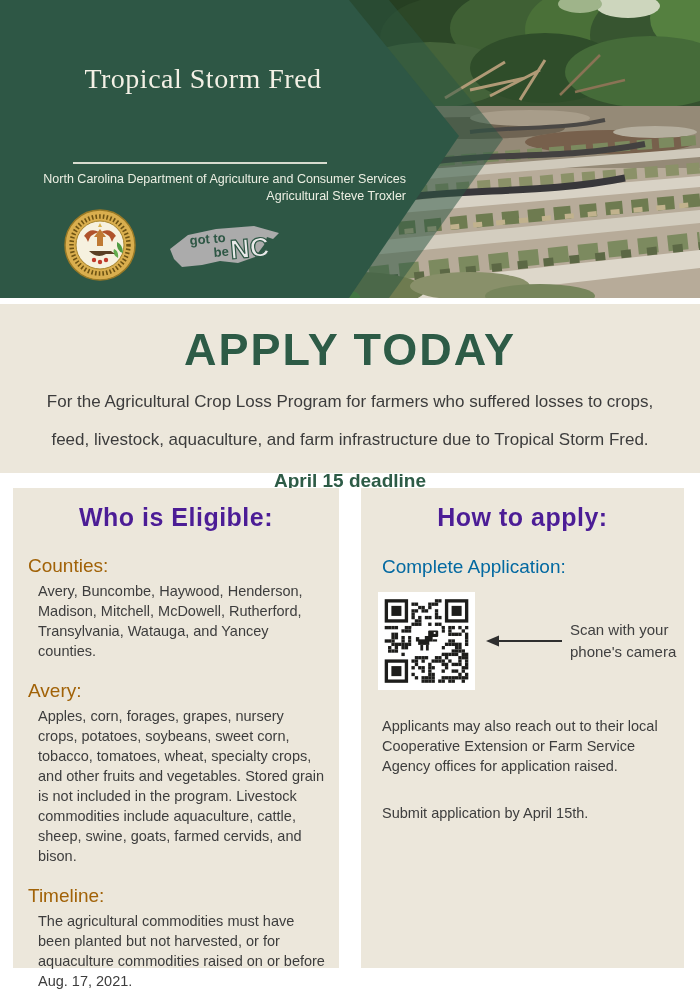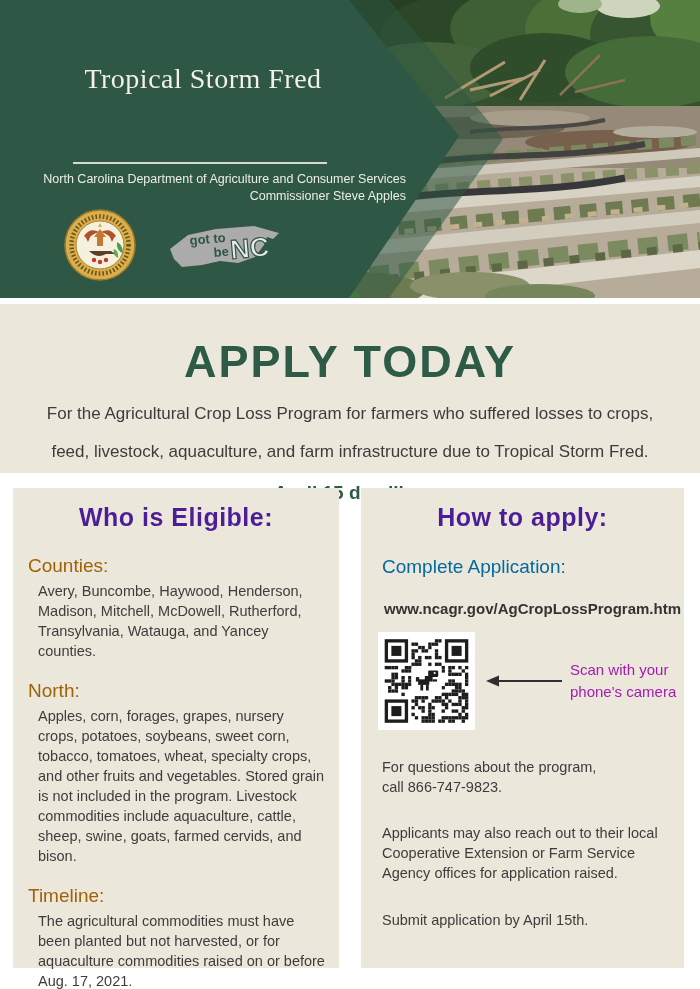--- a/index.html
+++ b/index.html
@@ -34,21 +34,21 @@
   }
   .seal { position:absolute; left:64px; top:209px; width:72px; height:72px; }
   .nclogo { position:absolute; left:168px; top:222px; width:116px; height:48px; }
 
   
   .apply-band {
     position:absolute; left:0; top:304px; width:700px; height:169px;
     background:#ece7db; text-align:center;
   }
   .apply-title {
-    margin-top:32px; font-size:45px; font-weight:800; letter-spacing:2px;
+    margin-top:20px; font-size:45px; font-weight:800; letter-spacing:2px;
     color:#2d5b46; text-shadow:0 0 1px rgba(255,255,255,0.6);
   }
   .apply-body {
     width:648px; margin:7px auto 0 auto;
     font-size:17px; line-height:38px; color:#3c3c3c;
   }
   .apply-deadline { margin-top:11px; font-size:19px; font-weight:700; color:#2d5b46; }
 
   
   .col { position:absolute; top:488px; height:480px; background:#ece7db; }
@@ -64,21 +64,21 @@
 
   .complete-label { margin:24px 0 0 21px; font-size:19px; color:#0369a1; }
   .url {
     display:inline-block; margin:22px 0 0 23px; font-size:15px; font-weight:700;
     color:#333333; text-decoration:none; cursor:pointer;
   }
   .qr-row { display:flex; align-items:center; margin:14px 0 0 17px; }
   .qr-box { width:97px; height:98px; background:#ffffff; flex:0 0 auto; }
   .scan-group { display:flex; align-items:center; margin-left:7px; }
   .arrow-icon { flex:0 0 auto; }
-  .scan-text { margin-left:6px; font-size:15px; line-height:22px; color:#a21caf; white-space:pre-line; }
+  .scan-text { margin-left:6px; font-size:15px; line-height:22px; color:#404040; white-space:pre-line; }
   .para { margin:0 14px 0 21px; font-size:14.5px; line-height:20px; color:#3d3d3d; }
   .para.pre { white-space:pre-line; }
   .para.questions { margin-top:27px; }
   .para.outreach  { margin-top:26px; }
   .para.submit    { margin-top:27px; }
 </style>
 </head>
 <body>
 
 <div class="page">
@@ -134,21 +134,21 @@
 
     <div class="chevron translucent"></div>
     <div class="chevron solid"></div>
 
     <div class="hero-title">
       <div>Tropical Storm Fred</div>
     </div>
     <div class="hero-divider"></div>
     <div class="hero-dept">
       <div>North Carolina Department of Agriculture and Consumer Services</div>
-      <div>Commissioner Steve Apples</div>
+      <div>Agricultural Steve Troxler</div>
     </div>
 
     <svg class="seal" viewBox="0 0 72 72" aria-hidden="true">
       <circle cx="36" cy="36" r="35" fill="#d9ae4e" stroke="#9a7a26" stroke-width="1.5"></circle>
       <circle cx="36" cy="36" r="28.5" fill="none" stroke="#6e5313" stroke-width="4.5" stroke-dasharray="1.6 2.1"></circle>
       <circle cx="36" cy="36" r="24" fill="#f6f1df" stroke="#a8852c" stroke-width="1"></circle>
       <path d="M20,27 q6,-9 15,-4 q-9,2 -11,10 q-2,-5 -4,-6 z" fill="#b0522b"></path>
       <path d="M52,27 q-6,-9 -15,-4 q9,2 11,10 q2,-5 4,-6 z" fill="#b0522b"></path>
       <path d="M30,28 h12 l-6,-8 z" fill="#c07a33"></path>
       <rect x="33" y="28" width="6" height="9" fill="#c07a33"></rect>
@@ -174,33 +174,32 @@
     <p class="apply-body">For the Agricultural Crop Loss Program for farmers who suffered losses to crops, feed, livestock, aquaculture, and farm infrastructure due to Tropical Storm Fred.</p>
     <div class="apply-deadline">April 15 deadline</div>
   </section>
 
   <section class="col left">
     <h2>Who is Eligible:</h2>
 
     <div class="sec-label first">Counties:</div>
     <p class="sec-body">Avery, Buncombe, Haywood, Henderson, Madison, Mitchell, McDowell, Rutherford, Transylvania, Watauga, and Yancey counties.</p>
 
-    <div class="sec-label">North:</div>
+    <div class="sec-label">Avery:</div>
     <p class="sec-body">Apples, corn, forages, grapes, nursery crops, potatoes, soybeans, sweet corn, tobacco, tomatoes, wheat, specialty crops, and other fruits and vegetables. Stored grain is not included in the program. Livestock commodities include aquaculture, cattle, sheep, swine, goats, farmed cervids, and bison.</p>
 
     <div class="sec-label">Timeline:</div>
     <p class="sec-body">The agricultural commodities must have been planted but not harvested, or for aquaculture commodities raised on or before Aug. 17, 2021.</p>
   </section>
 
   <section class="col right">
     <h2>How to apply:</h2>
 
     <div class="complete-label">Complete Application:</div>
 
-    <a class="url">www.ncagr.gov/AgCropLossProgram.htm</a>
 
     <div class="qr-row">
 
       <svg class="qr-box" viewBox="0 0 87 87" aria-hidden="true">
         <rect width="87" height="87" fill="#ffffff"></rect>
         <g id="qr-cells">
             <rect x="51" y="6" width="3" height="3" fill="#1d1d1b"></rect>
             <rect x="54" y="6" width="3" height="3" fill="#1d1d1b"></rect>
             <rect x="30" y="9" width="3" height="3" fill="#1d1d1b"></rect>
             <rect x="33" y="9" width="3" height="3" fill="#1d1d1b"></rect>
@@ -396,19 +395,17 @@
       <div class="scan-group">
         <svg class="arrow-icon" width="82" height="16" viewBox="0 0 82 16" aria-hidden="true">
           <path d="M80,8 H14" stroke="#2f2f2f" stroke-width="2.2" fill="none"></path>
           <path d="M4,8 L17,2.5 L17,13.5 Z" fill="#2f2f2f"></path>
         </svg>
         <div class="scan-text">Scan with your
 phone's camera</div>
       </div>
     </div>
 
-    <p class="para pre questions">For questions about the program,
-call 866-747-9823.</p>
     <p class="para outreach">Applicants may also reach out to their local Cooperative Extension or Farm Service Agency offices for application raised.</p>
     <p class="para submit">Submit application by April 15th.</p>
   </section>
 
 </div>
 
 </body></html>

